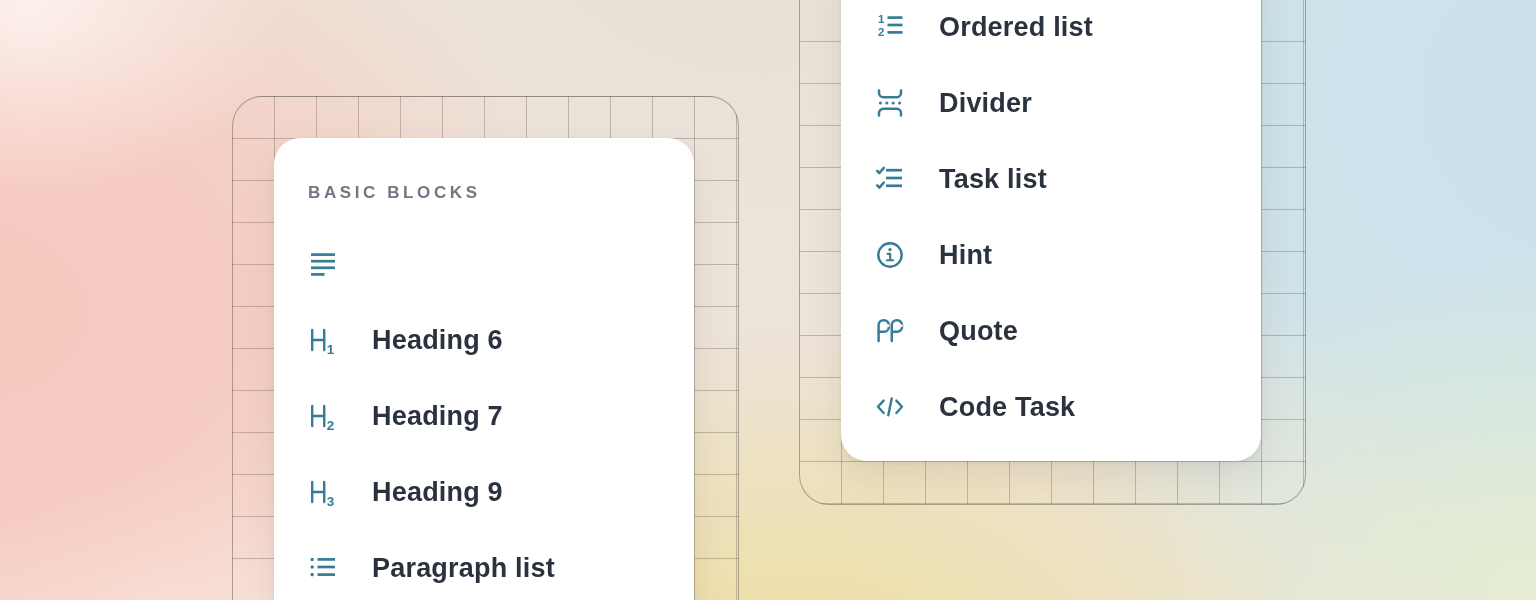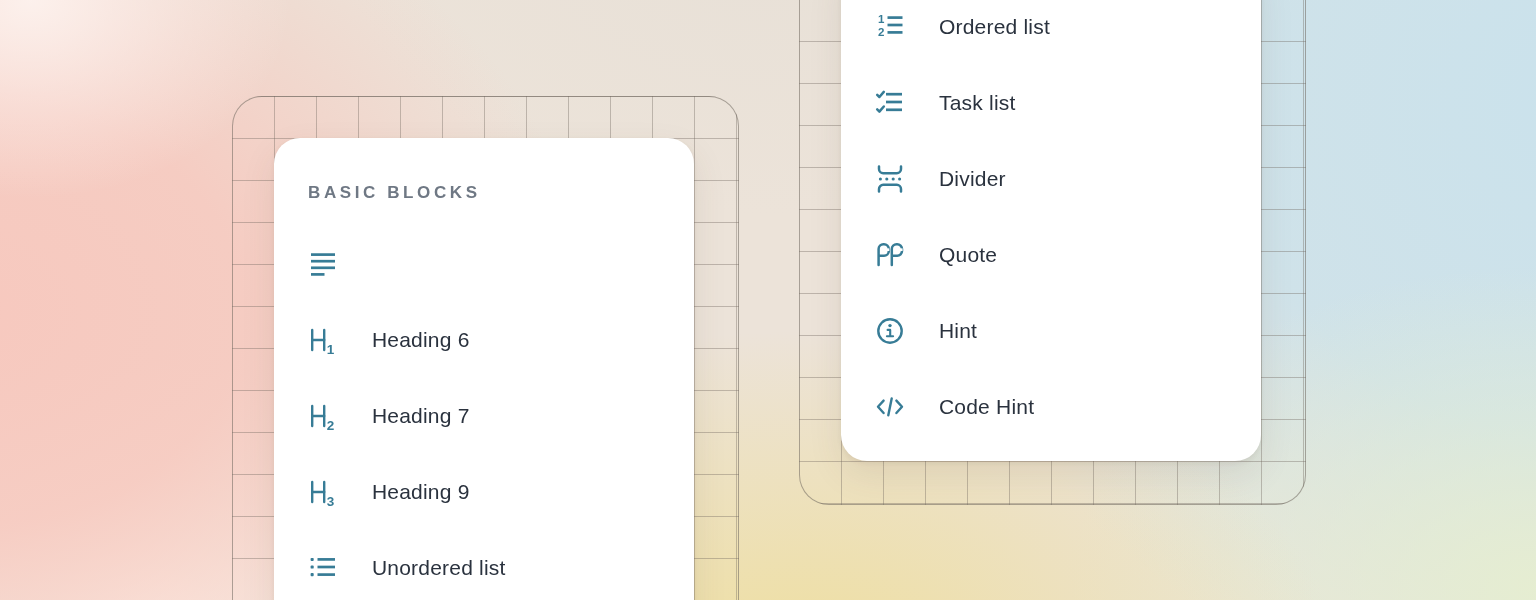--- a/index.html
+++ b/index.html
@@ -57,22 +57,22 @@
     cursor:pointer;
   }
   .menu-row .icon{
     width:30px;height:30px;
     flex:0 0 30px;
     color:var(--icon-color,#377C96);
   }
   .menu-row .icon svg{ display:block; width:30px; height:30px; }
   .menu-row .label{
     margin-left:34px;
-    font-size:21px;
-    font-weight:400;
+    font-size:27px;
+    font-weight:700;
     letter-spacing:0.2px;
     color:var(--label-color,#2A323E);
     white-space:nowrap;
   }
 </style>
 </head>
 <body>
 
 <div class="stage">
 
@@ -141,56 +141,40 @@
                 <path d="M9.5 14 H27"></path>
                 <path d="M9.5 21.6 H27"></path>
               </g>
               <g fill="currentColor">
                 <rect x="2.6" y="4.9" width="3.1" height="3.1" rx="0.9"></rect>
                 <rect x="2.6" y="12.5" width="3.1" height="3.1" rx="0.9"></rect>
                 <rect x="2.6" y="20.1" width="3.1" height="3.1" rx="0.9"></rect>
               </g>
             </svg>
           </span>
-          <span class="label">Unordered list</span>
+          <span class="label">Paragraph list</span>
         </div>
       </div>
   </div>
 
   <div class="card card-right">
     <div class="menu-items">
         <div class="menu-row">
           <span class="icon">
             <svg viewBox="0 0 30 30" fill="none">
               <g stroke="currentColor" stroke-width="2.7">
                 <path d="M12.5 5.6 H27.5"></path>
                 <path d="M12.5 13 H27.5"></path>
                 <path d="M12.5 20.4 H27.5"></path>
               </g>
               <text x="3" y="11" font-size="11.5" font-weight="700" fill="currentColor">1</text>
               <text x="3" y="24.4" font-size="11.5" font-weight="700" fill="currentColor">2</text>
             </svg>
           </span>
           <span class="label">Ordered list</span>
-        </div>
-        <div class="menu-row">
-          <span class="icon">
-            <svg viewBox="0 0 30 30" fill="none">
-              <g stroke="currentColor" stroke-width="2.7">
-                <path d="M11 6.2 H27"></path>
-                <path d="M11 14 H27"></path>
-                <path d="M11 21.8 H27"></path>
-              </g>
-              <g stroke="currentColor" stroke-width="2.5" stroke-linecap="round" stroke-linejoin="round" fill="none">
-                <path d="M2.2 6.8 L4.4 9 L8.8 3.9"></path>
-                <path d="M2.2 21.4 L4.4 23.6 L8.8 18.5"></path>
-              </g>
-            </svg>
-          </span>
-          <span class="label">Task list</span>
         </div>
         <div class="menu-row">
           <span class="icon">
             <svg viewBox="0 0 30 30" fill="none">
               <g stroke="currentColor" stroke-width="2.5" stroke-linecap="round">
                 <path d="M4 2.6 V5 a4.2 4.2 0 0 0 4.2 4.2 H21.8 A4.2 4.2 0 0 0 26 5 V2.6"></path>
                 <path d="M4 27.4 V25 a4.2 4.2 0 0 1 4.2 -4.2 H21.8 A4.2 4.2 0 0 1 26 25 v2.4"></path>
               </g>
               <g fill="currentColor">
                 <circle cx="5.4" cy="15" r="1.55"></circle>
@@ -198,49 +182,65 @@
                 <circle cx="18.2" cy="15" r="1.55"></circle>
                 <circle cx="24.6" cy="15" r="1.55"></circle>
               </g>
             </svg>
           </span>
           <span class="label">Divider</span>
         </div>
         <div class="menu-row">
           <span class="icon">
             <svg viewBox="0 0 30 30" fill="none">
-              <g stroke="currentColor" stroke-width="2.5" stroke-linecap="round" stroke-linejoin="round">
-                <path d="M3.6 25 V9 a4.8 4.8 0 0 1 4.8 -4.8 h0.6 A4.8 4.8 0 0 1 13.8 9 v2 a4.8 4.8 0 0 1 -4.8 4.8 H3.6"></path>
-                <path d="M16.8 25 V9 a4.8 4.8 0 0 1 4.8 -4.8 h0.6 A4.8 4.8 0 0 1 27 9 v2 a4.8 4.8 0 0 1 -4.8 4.8 H16.8"></path>
-              </g>
-              <path d="M14.4 9.7 H9.6" stroke="#fff" stroke-width="2.7"></path>
-              <path d="M27.6 9.7 H22.8" stroke="#fff" stroke-width="2.7"></path>
-            </svg>
-          </span>
-          <span class="label">Quote</span>
+              <g stroke="currentColor" stroke-width="2.7">
+                <path d="M11 6.2 H27"></path>
+                <path d="M11 14 H27"></path>
+                <path d="M11 21.8 H27"></path>
+              </g>
+              <g stroke="currentColor" stroke-width="2.5" stroke-linecap="round" stroke-linejoin="round" fill="none">
+                <path d="M2.2 6.8 L4.4 9 L8.8 3.9"></path>
+                <path d="M2.2 21.4 L4.4 23.6 L8.8 18.5"></path>
+              </g>
+            </svg>
+          </span>
+          <span class="label">Task list</span>
         </div>
         <div class="menu-row">
           <span class="icon">
             <svg viewBox="0 0 30 30" fill="none">
               <circle cx="15" cy="15" r="11.7" stroke="currentColor" stroke-width="2.4"></circle>
               <circle cx="15" cy="9.6" r="1.7" fill="currentColor"></circle>
               <path d="M12.6 13.9 H15.2 V19.9" stroke="currentColor" stroke-width="2.1" stroke-linecap="round" stroke-linejoin="round"></path>
               <path d="M11.9 20.2 H18.1" stroke="currentColor" stroke-width="2.1" stroke-linecap="round"></path>
             </svg>
           </span>
           <span class="label">Hint</span>
         </div>
         <div class="menu-row">
           <span class="icon">
             <svg viewBox="0 0 30 30" fill="none">
+              <g stroke="currentColor" stroke-width="2.5" stroke-linecap="round" stroke-linejoin="round">
+                <path d="M3.6 25 V9 a4.8 4.8 0 0 1 4.8 -4.8 h0.6 A4.8 4.8 0 0 1 13.8 9 v2 a4.8 4.8 0 0 1 -4.8 4.8 H3.6"></path>
+                <path d="M16.8 25 V9 a4.8 4.8 0 0 1 4.8 -4.8 h0.6 A4.8 4.8 0 0 1 27 9 v2 a4.8 4.8 0 0 1 -4.8 4.8 H16.8"></path>
+              </g>
+              <path d="M14.4 9.7 H9.6" stroke="#fff" stroke-width="2.7"></path>
+              <path d="M27.6 9.7 H22.8" stroke="#fff" stroke-width="2.7"></path>
+            </svg>
+          </span>
+          <span class="label">Quote</span>
+        </div>
+        <div class="menu-row">
+          <span class="icon">
+            <svg viewBox="0 0 30 30" fill="none">
               <g stroke="currentColor" stroke-width="2.4" stroke-linecap="round" stroke-linejoin="round">
                 <path d="M8.6 8.6 L3 14.8 L8.6 21"></path>
                 <path d="M21.4 8.6 L27 14.8 L21.4 21"></path>
                 <path d="M16.7 6.4 L13.3 23.2"></path>
               </g>
             </svg>
           </span>
-          <span class="label">Code Hint</span>
+          <span class="label">Code Task</span>
         </div>
       </div>
   </div>
 
 </div>
 
 </body></html>

